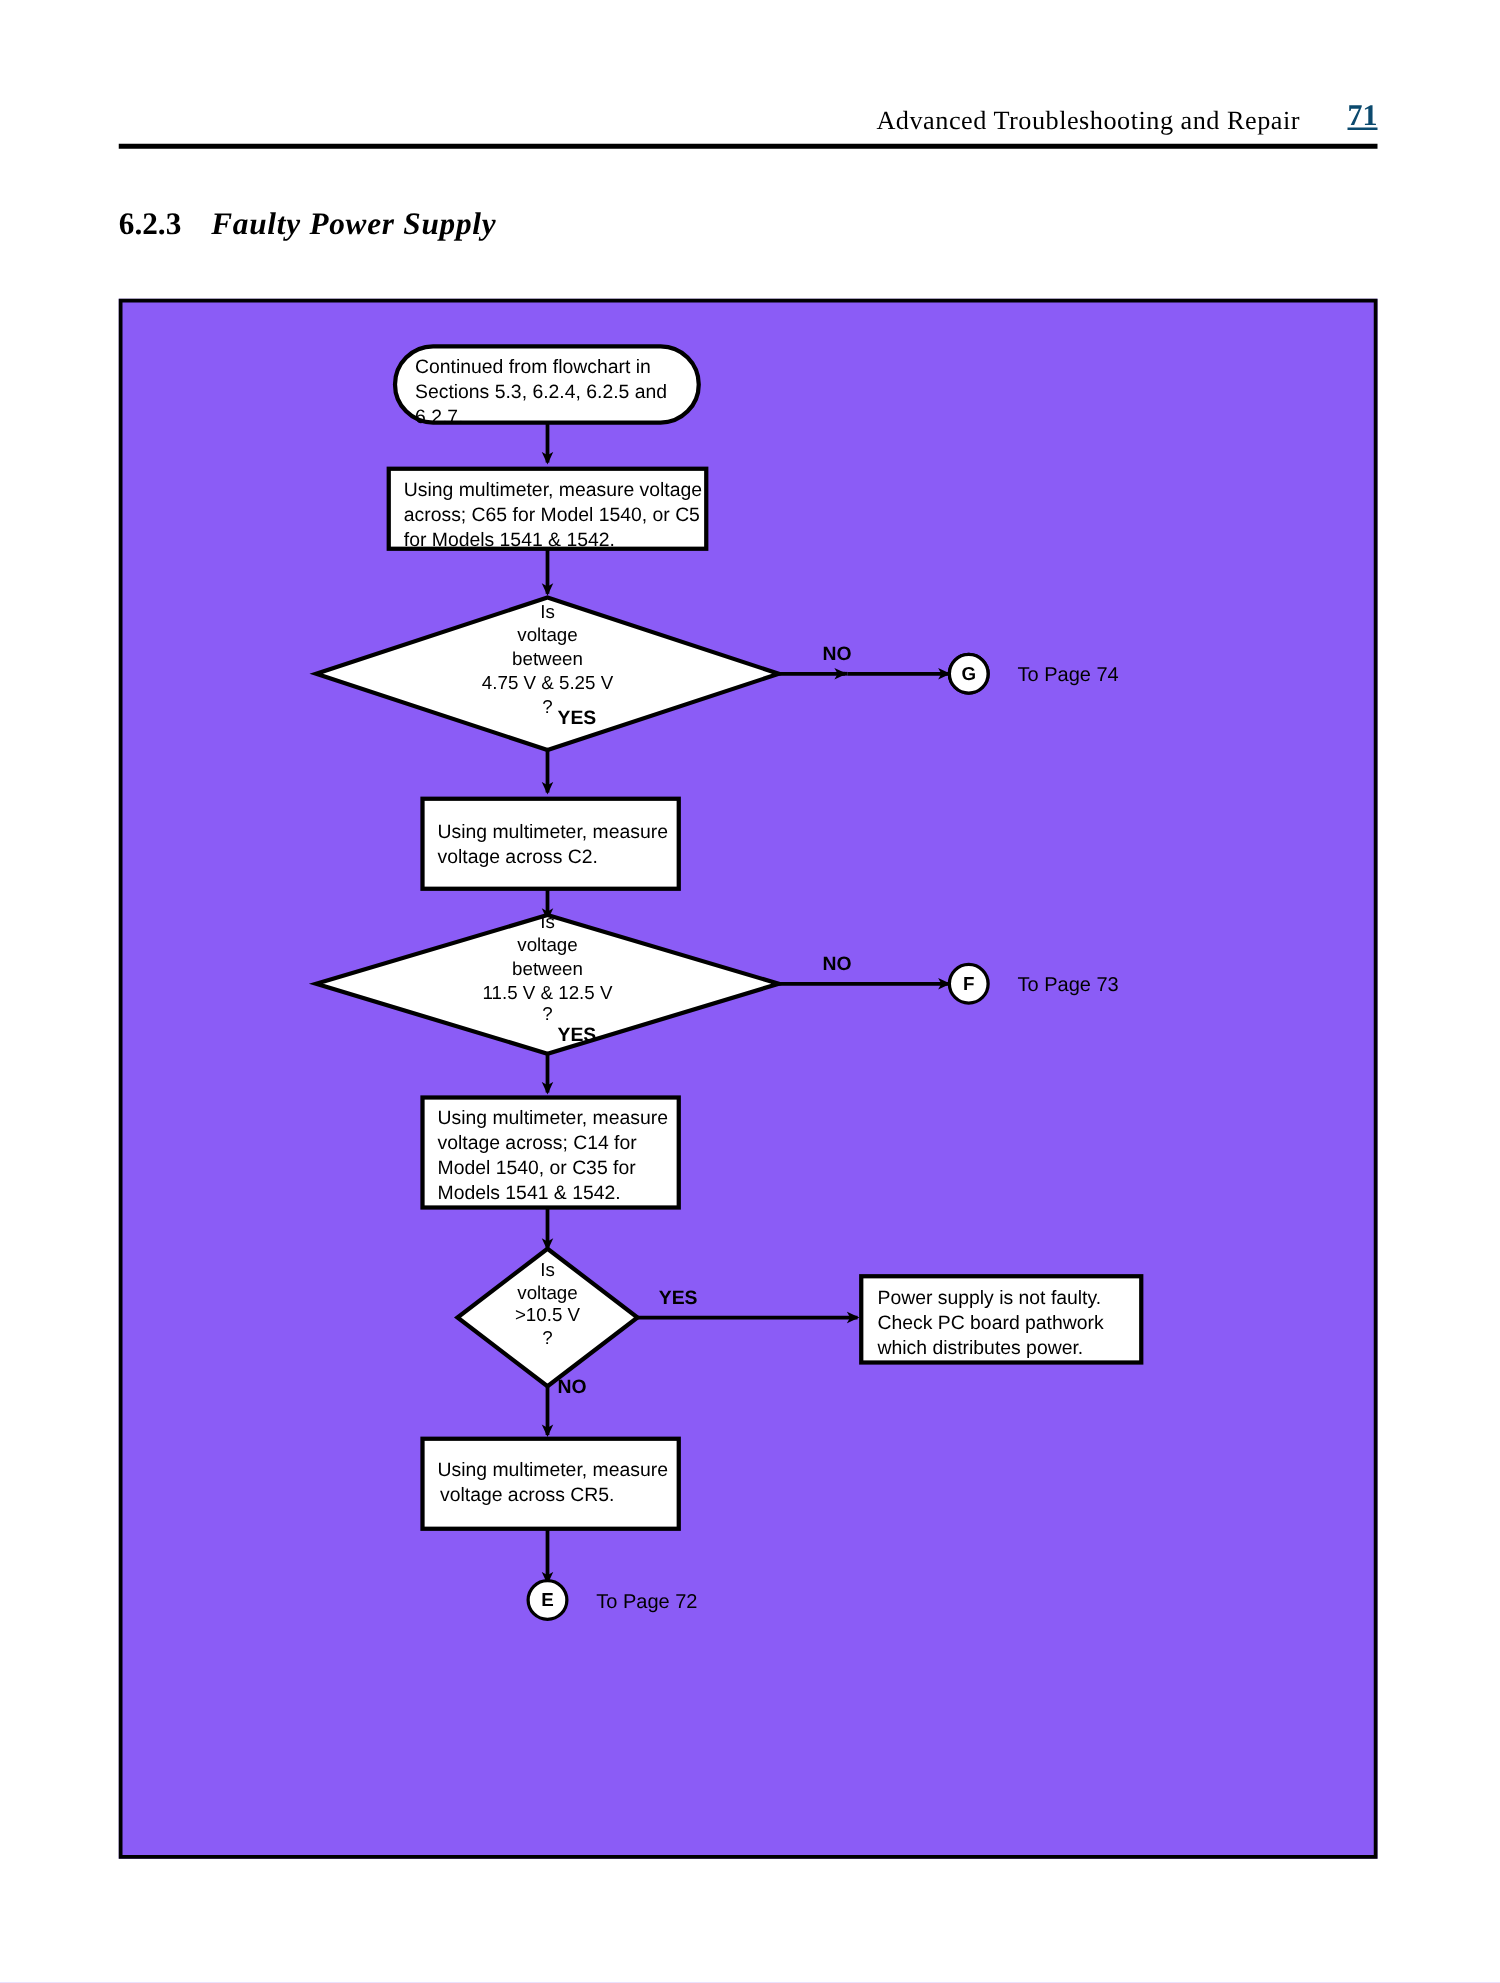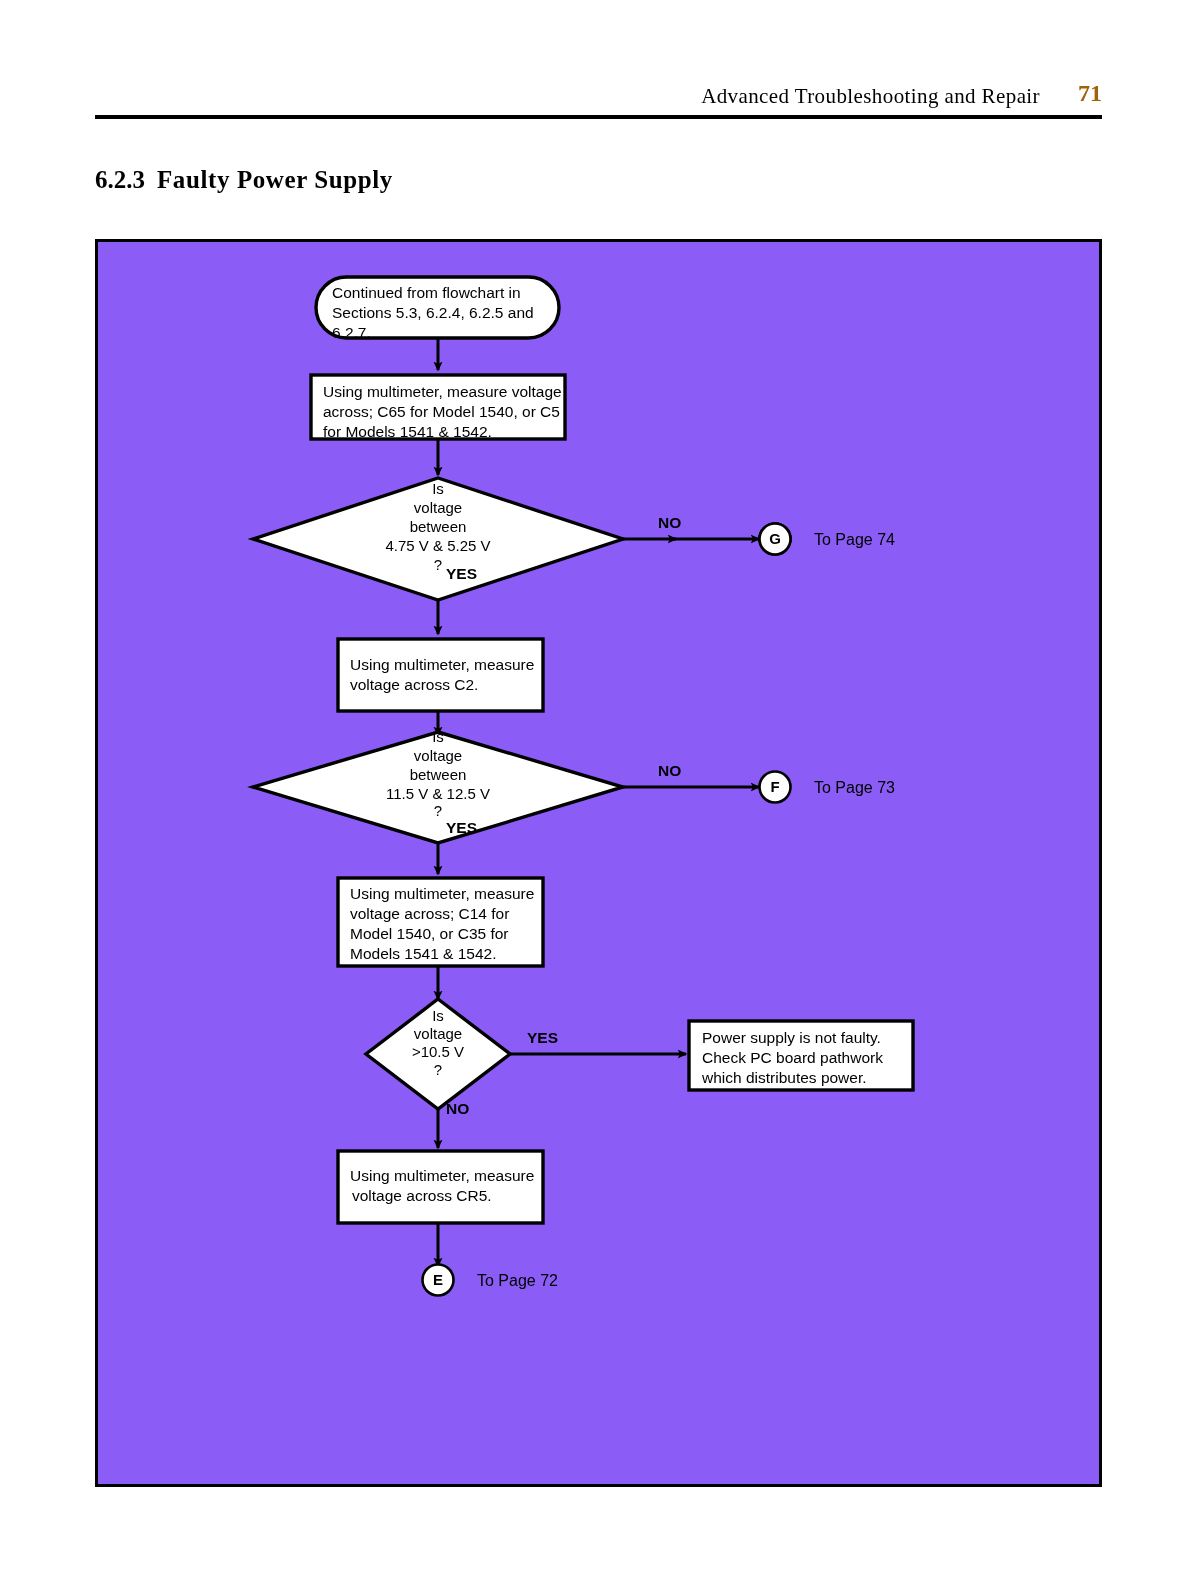--- a/index.html
+++ b/index.html
@@ -34,21 +34,22 @@
     color: #000;
     white-space: nowrap;
   }
   #header-page-number {
     position: absolute;
     right: 0px;
     top: -2px;
     font-family: "Liberation Serif", serif;
     font-size: 24px;
     font-weight: bold;
-    color: #a16207;
+    color: #0c4a6e;
+    text-decoration: underline;
   }
   #header-rule {
     position: absolute;
     left: 0px;
     top: 33px;
     width: 1007px;
     height: 4px;
     background: #000;
   }
 
@@ -56,22 +57,22 @@
   #section-heading {
     position: absolute;
     left: 95px;
     top: 166px;
     white-space: nowrap;
     font-family: "Liberation Serif", serif;
     font-size: 25px;
     font-weight: bold;
     color: #000;
   }
-  #section-number { margin-right: 12px; letter-spacing: 0px; }
-  #section-title { letter-spacing: 0.6px; }
+  #section-number { margin-right: 24px; letter-spacing: 0px; }
+  #section-title { letter-spacing: 0.6px; font-style: italic; }
 
   
   #figure-frame {
     position: absolute;
     left: 95px;
     top: 239px;
     width: 1007px;
     height: 1248px;
     border: 3px solid #000;
     box-sizing: border-box;

